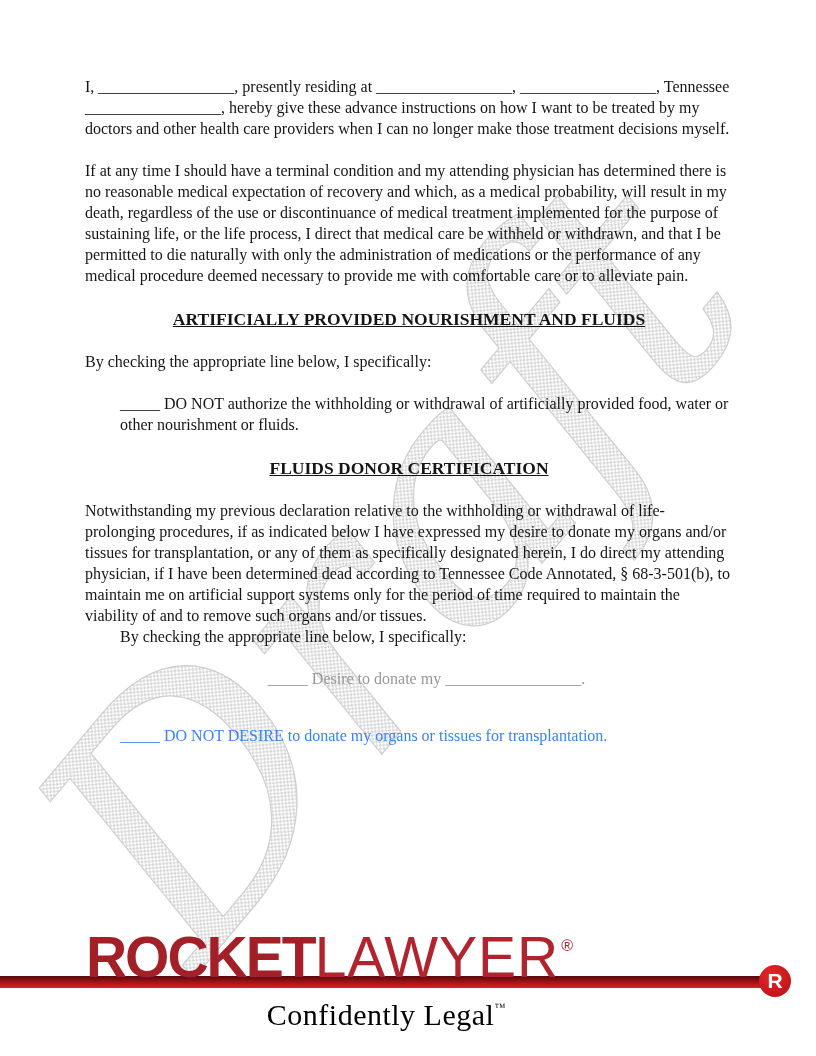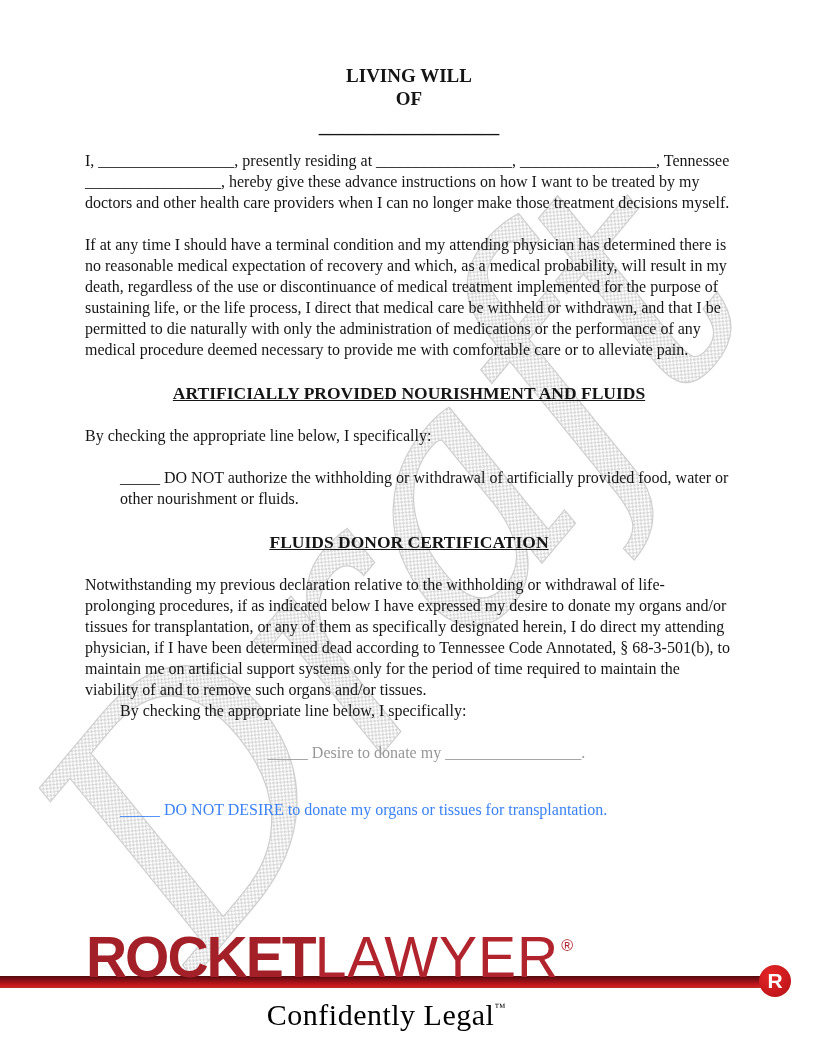--- a/index.html
+++ b/index.html
@@ -68,25 +68,20 @@
       <pattern id="wm-hatch" width="5" height="5" patternUnits="userSpaceOnUse">
         <rect x="0" y="0" width="2.5" height="2.5" fill="#cfcfcf"></rect>
         <rect x="2.5" y="2.5" width="2.5" height="2.5" fill="#cfcfcf"></rect>
       </pattern>
     </defs>
     <text x="412" y="585" transform="rotate(-50 412 585)" font-family="DejaVu Serif, serif" font-style="italic" font-size="330" text-anchor="middle" dominant-baseline="middle" fill="url(#wm-hatch)" stroke="#c6c6c6" stroke-width="1.2" opacity="0.85">Draft</text>
   </svg>
 
   <div class="content">
 
-    <div class="doc-title">
-      <div>LIVING WILL</div>
-      <div>OF</div>
-      <div class="name-blank">___________________</div>
-    </div>
 
     <p class="para first">I, _________________, presently residing at _________________, _________________, Tennessee _________________, hereby give these advance instructions on how I want to be treated by my doctors and other health care providers when I can no longer make those treatment decisions myself.</p>
 
     <p class="para">If at any time I should have a terminal condition and my attending physician has determined there is no reasonable medical expectation of recovery and which, as a medical probability, will result in my death, regardless of the use or discontinuance of medical treatment implemented for the purpose of sustaining life, or the life process, I direct that medical care be withheld or withdrawn, and that I be permitted to die naturally with only the administration of medications or the performance of any medical procedure deemed necessary to provide me with comfortable care or to alleviate pain.</p>
 
     <div class="section-heading">ARTIFICIALLY PROVIDED NOURISHMENT AND FLUIDS</div>
 
     <p class="lead">By checking the appropriate line below, I specifically:</p>
 
 

